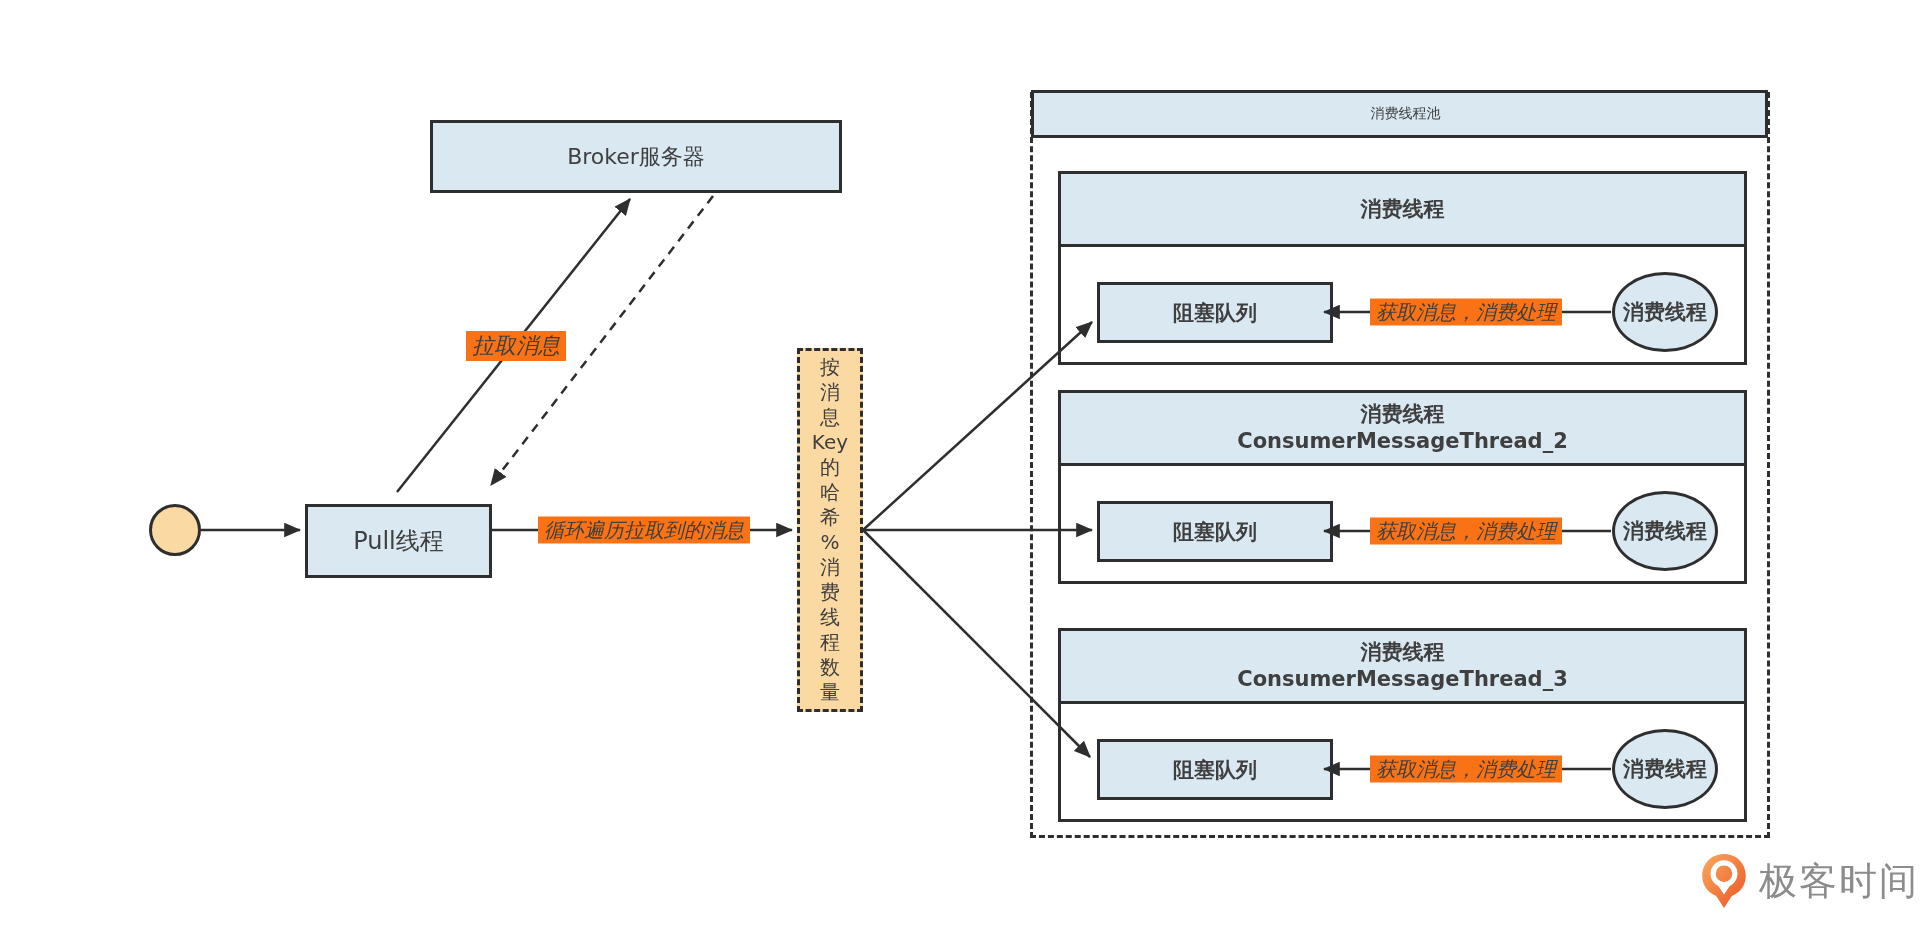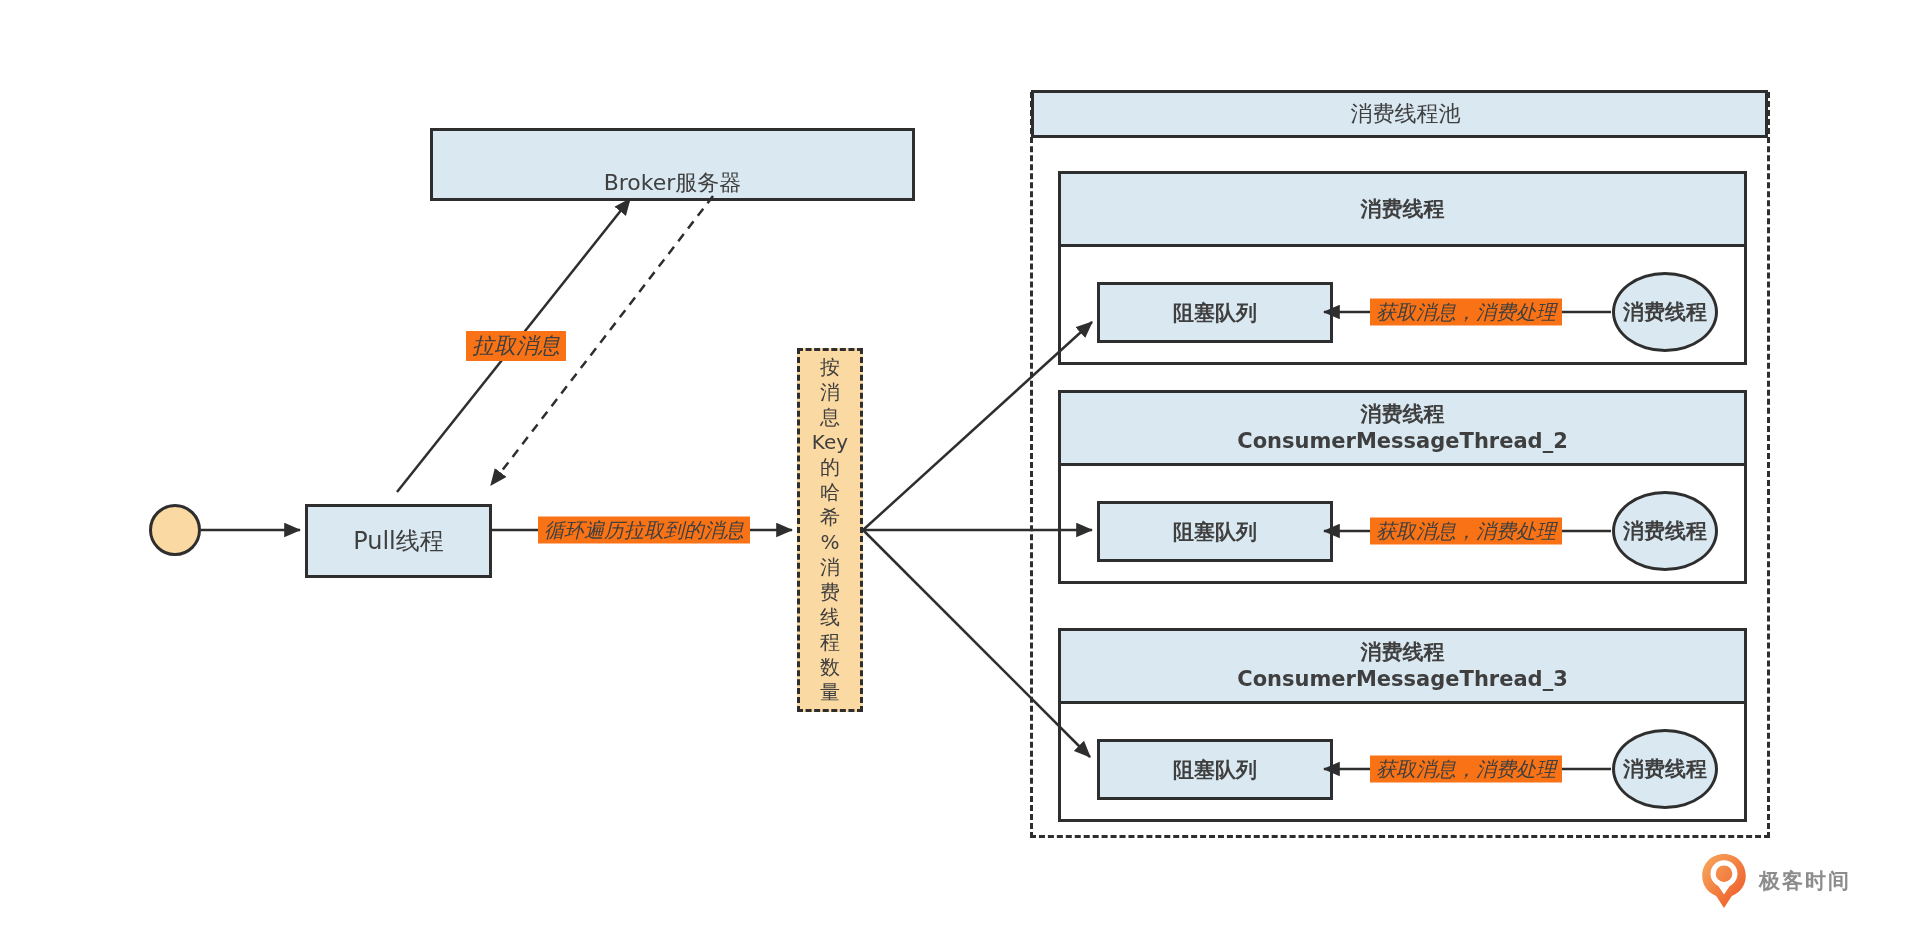--- a/index.html
+++ b/index.html
@@ -3,44 +3,44 @@
 <meta charset="utf-8">
 <style>
   html,body{margin:0;padding:0;background:#fff;}
   .canvas{position:relative;width:1920px;height:932px;background:#ffffff;
           font-family:"DejaVu Sans",sans-serif;color:#3f3f3f;overflow:hidden;}
   .box{position:absolute;display:flex;align-items:center;justify-content:center;
        background:#d9e8f1;border:3px solid #2e2e2e;box-sizing:border-box;text-align:center;}
   .start-circle{position:absolute;left:149px;top:504px;width:52px;height:52px;border-radius:50%;
        background:#fbd9a2;border:3px solid #2e2e2e;box-sizing:border-box;z-index:2;}
   .pull-box{left:305px;top:504px;width:187px;height:74px;font-size:24px;z-index:2;}
-  .broker-box{left:430px;top:128px;width:485px;height:73px;font-size:22px;z-index:2;align-items:flex-end;}
+  .broker-box{left:430px;top:120px;width:412px;height:73px;font-size:22px;z-index:2;}
   .hash-box{position:absolute;left:797px;top:348px;width:66px;height:364px;background:#fbd9a2;
        border:3px dashed #2e2e2e;box-sizing:border-box;display:flex;flex-direction:column;
        align-items:center;justify-content:center;font-size:20px;line-height:25px;z-index:2;}
   .pool-border{position:absolute;left:1030px;top:92px;width:740px;height:746px;
        border:3px dashed #2e2e2e;box-sizing:border-box;z-index:1;}
-  .pool-header{left:1031px;top:90px;width:737px;height:48px;font-size:22px;z-index:2;padding-left:12px;}
+  .pool-header{left:1031px;top:90px;width:737px;height:48px;font-size:14px;z-index:2;padding-left:12px;}
   .group{position:absolute;left:1058px;width:689px;height:194px;border:3px solid #2e2e2e;
        background:#fff;box-sizing:border-box;z-index:2;font-weight:bold;}
   .group-1{top:171px;} .group-2{top:390px;} .group-3{top:628px;}
   .group-header{position:absolute;left:0;top:0;right:0;height:73px;background:#d9e8f1;
        border-bottom:3px solid #2e2e2e;box-sizing:border-box;display:flex;flex-direction:column;
        align-items:center;justify-content:center;font-size:21px;line-height:27px;text-align:center;}
   .queue-box{position:absolute;left:36px;top:108px;width:236px;height:61px;background:#d9e8f1;
        border:3px solid #2e2e2e;box-sizing:border-box;display:flex;align-items:center;
        justify-content:center;font-size:21px;}
   .thread-ellipse{position:absolute;left:551px;top:98px;width:106px;height:80px;background:#d9e8f1;
        border:3px solid #2e2e2e;border-radius:50%;box-sizing:border-box;display:flex;
        align-items:center;justify-content:center;font-size:21px;}
   .arrows{position:absolute;left:0;top:0;width:1920px;height:932px;z-index:5;pointer-events:none;}
   .edge-label{position:absolute;transform:translate(-50%,-50%);background:#f97316;
        padding:0 6px;font-size:20px;white-space:nowrap;z-index:6;font-style:italic;}
   .logo{position:absolute;left:1700px;top:853px;display:flex;align-items:center;gap:11px;z-index:2;}
-  .logo-text{font-size:21px;color:#8c8c8c;letter-spacing:2px;font-weight:700;}
+  .logo-text{font-size:38px;color:#8c8c8c;letter-spacing:2px;font-weight:400;}
 </style>
 </head>
 <body>
 
 <div class="canvas">
 
   <div class="start-circle"></div>
 
   <div class="box pull-box">
     <span>Pull线程</span>

